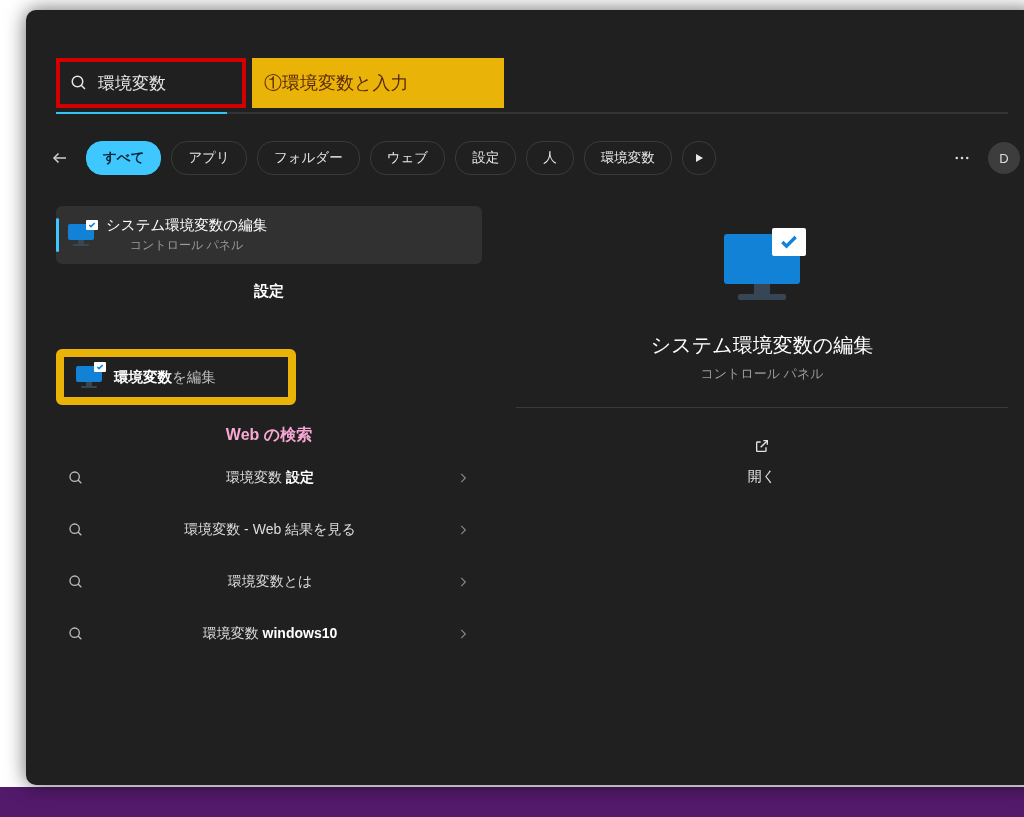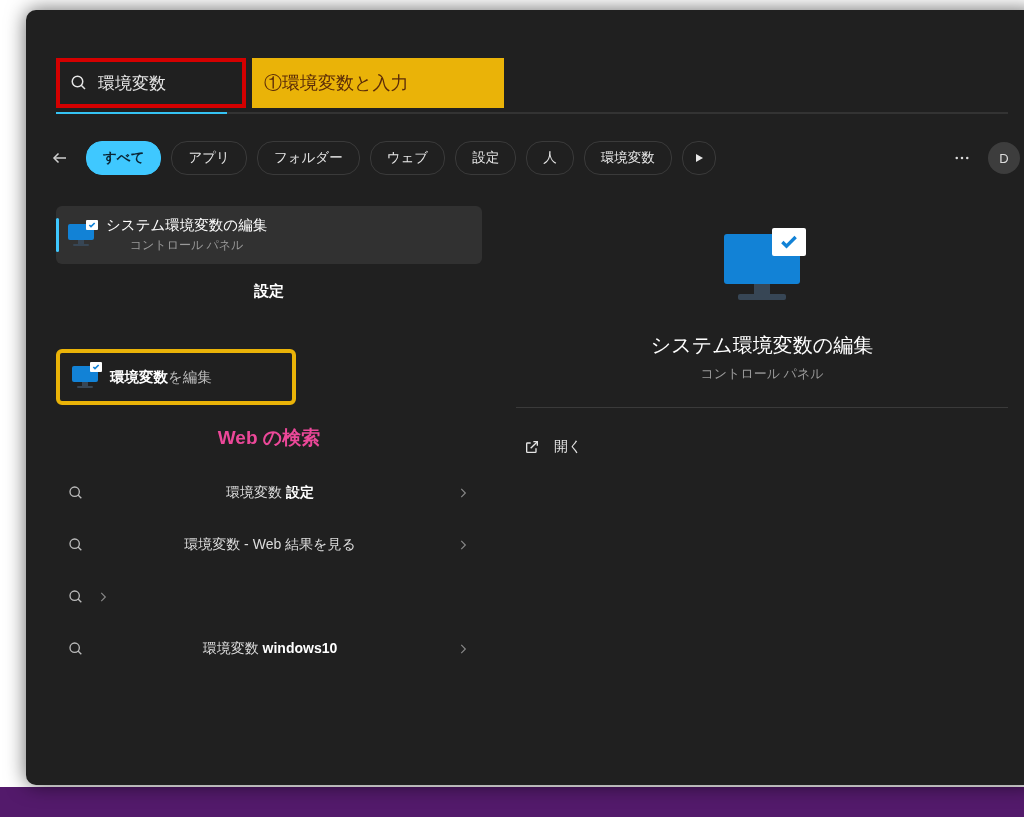--- a/index.html
+++ b/index.html
@@ -29,39 +29,39 @@
   .best .bar{position:absolute;left:0;top:12px;bottom:12px;width:3px;background:#3fc8ff;border-radius:2px;}
   .best .ttl{color:#fff;font-size:14.5px;font-weight:500;}
   .best .sub{color:#9a9a9a;font-size:12px;margin-top:2px;}
   .monitor-icon-sm{width:26px;height:22px;position:relative;}
   .monitor-icon-sm .scr{position:absolute;left:0;top:0;right:0;height:16px;background:#1282d6;border-radius:2px;}
   .monitor-icon-sm .chk{position:absolute;right:-4px;top:-4px;width:12px;height:10px;background:#fff;border-radius:1px;display:flex;align-items:center;justify-content:center;}
   .monitor-icon-sm .chk svg{display:block;}
   .monitor-icon-sm .stand{position:absolute;left:10px;top:16px;width:6px;height:4px;background:#374655;}
   .monitor-icon-sm .base{position:absolute;left:5px;top:20px;width:16px;height:2px;background:#374655;border-radius:1px;}
   .setting-row{height:56px;display:flex;align-items:center;gap:12px;padding:0 12px;border-radius:6px;box-sizing:border-box;}
-  .setting-row.hot{border:4px solid #eab308;margin-top:48px;}
+  .setting-row.hot{border:8px solid #eab308;margin-top:48px;}
   .setting-row .txt{color:#fff;font-size:14.5px;}
   .setting-row .txt .light{color:#bdbdbd;font-weight:400;}
   .setting-annot{position:absolute;background:#f1b887;color:#5a2b09;font-size:16px;font-weight:500;display:flex;align-items:center;padding:0 14px;height:40px;}
-  .web-h{color:#ec4899;font-size:19px;font-weight:600;margin:20px 0 16px 0;}
+  .web-h{color:#f9a8d4;font-size:16px;font-weight:600;margin:20px 0 6px 0;}
   .web-item{height:52px;display:flex;align-items:center;gap:12px;padding:0 12px;color:#ddd;font-size:14px;border-radius:6px;}
   .web-item .q{flex:1;}
   .web-item .bold{color:#fff;font-weight:600;}
   .web-item .chev{color:#888;}
   
   .preview{display:flex;flex-direction:column;align-items:center;border-bottom:1px solid #3a3a3a;padding-bottom:24px;margin-bottom:24px;}
   .monitor-lg{width:76px;height:70px;position:relative;margin-top:28px;}
   .monitor-lg .scr{position:absolute;left:0;top:0;right:0;height:50px;background:#1282d6;border-radius:3px;}
   .monitor-lg .chk{position:absolute;right:-6px;top:-6px;width:34px;height:28px;background:#fff;border-radius:2px;display:flex;align-items:center;justify-content:center;}
   .monitor-lg .stand{position:absolute;left:30px;top:50px;width:16px;height:10px;background:#374655;}
   .monitor-lg .base{position:absolute;left:14px;top:60px;width:48px;height:6px;background:#374655;border-radius:2px;}
   .pv-title{color:#fff;font-size:20px;font-weight:500;margin-top:28px;}
   .pv-sub{color:#9a9a9a;font-size:13px;margin-top:6px;}
-  .action-row{display:flex;align-items:center;gap:14px;color:#e4e4e4;font-size:14px;padding:6px 8px;}
+  .action-row{display:flex;align-items:center;gap:14px;color:#e4e4e4;font-size:14px;padding:6px 8px;flex-direction:column;}
   svg{display:block;}
 </style>
 </head>
 <body>
 
 <div class="bg-bottom"></div>
 
 <div class="window">
 
   <div class="search-row">
@@ -178,20 +178,21 @@
           </svg>
         </span>
     </div>
     <div class="web-item">
       <span>
           <svg width="16" height="16" viewBox="0 0 24 24" fill="none" stroke="#bbb" stroke-width="2">
             <circle cx="10" cy="10" r="7"></circle>
             <line x1="20" y1="20" x2="15" y2="15"></line>
           </svg>
         </span>
+      <span class="q"><span>環境変数</span><span>とは</span><span class="bold"></span></span>
       <span class="chev">
           <svg width="14" height="14" viewBox="0 0 24 24" fill="none" stroke="#888" stroke-width="2">
             <polyline points="9 5 16 12 9 19"></polyline>
           </svg>
         </span>
     </div>
     <div class="web-item">
       <span>
           <svg width="16" height="16" viewBox="0 0 24 24" fill="none" stroke="#bbb" stroke-width="2">
             <circle cx="10" cy="10" r="7"></circle>

